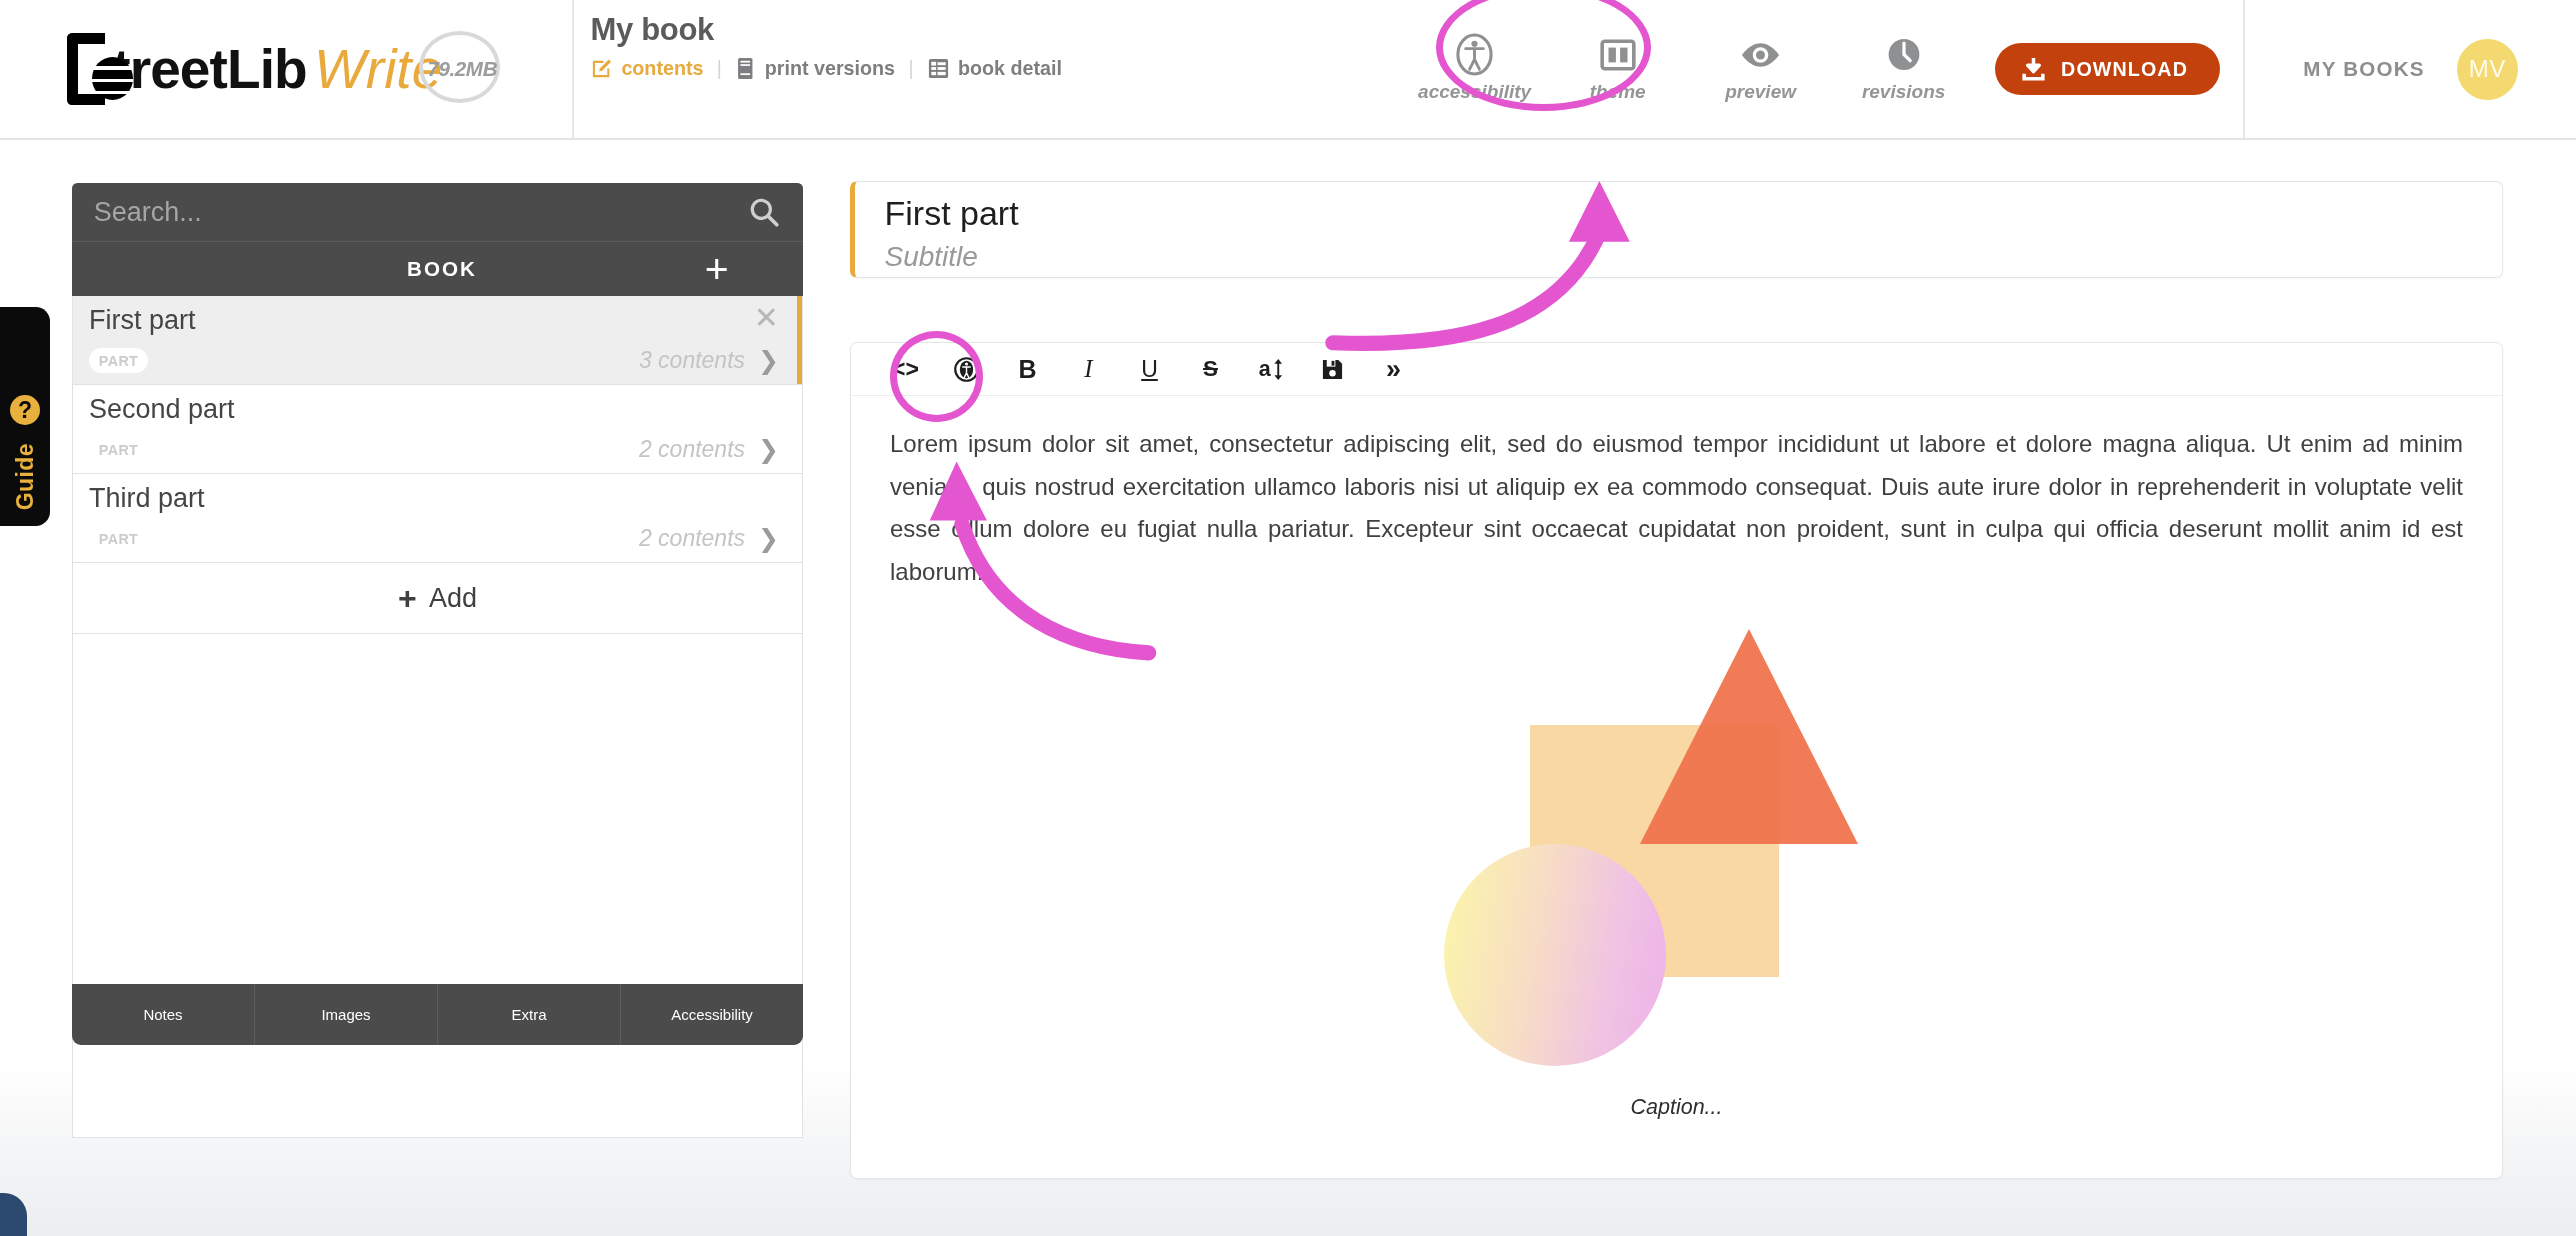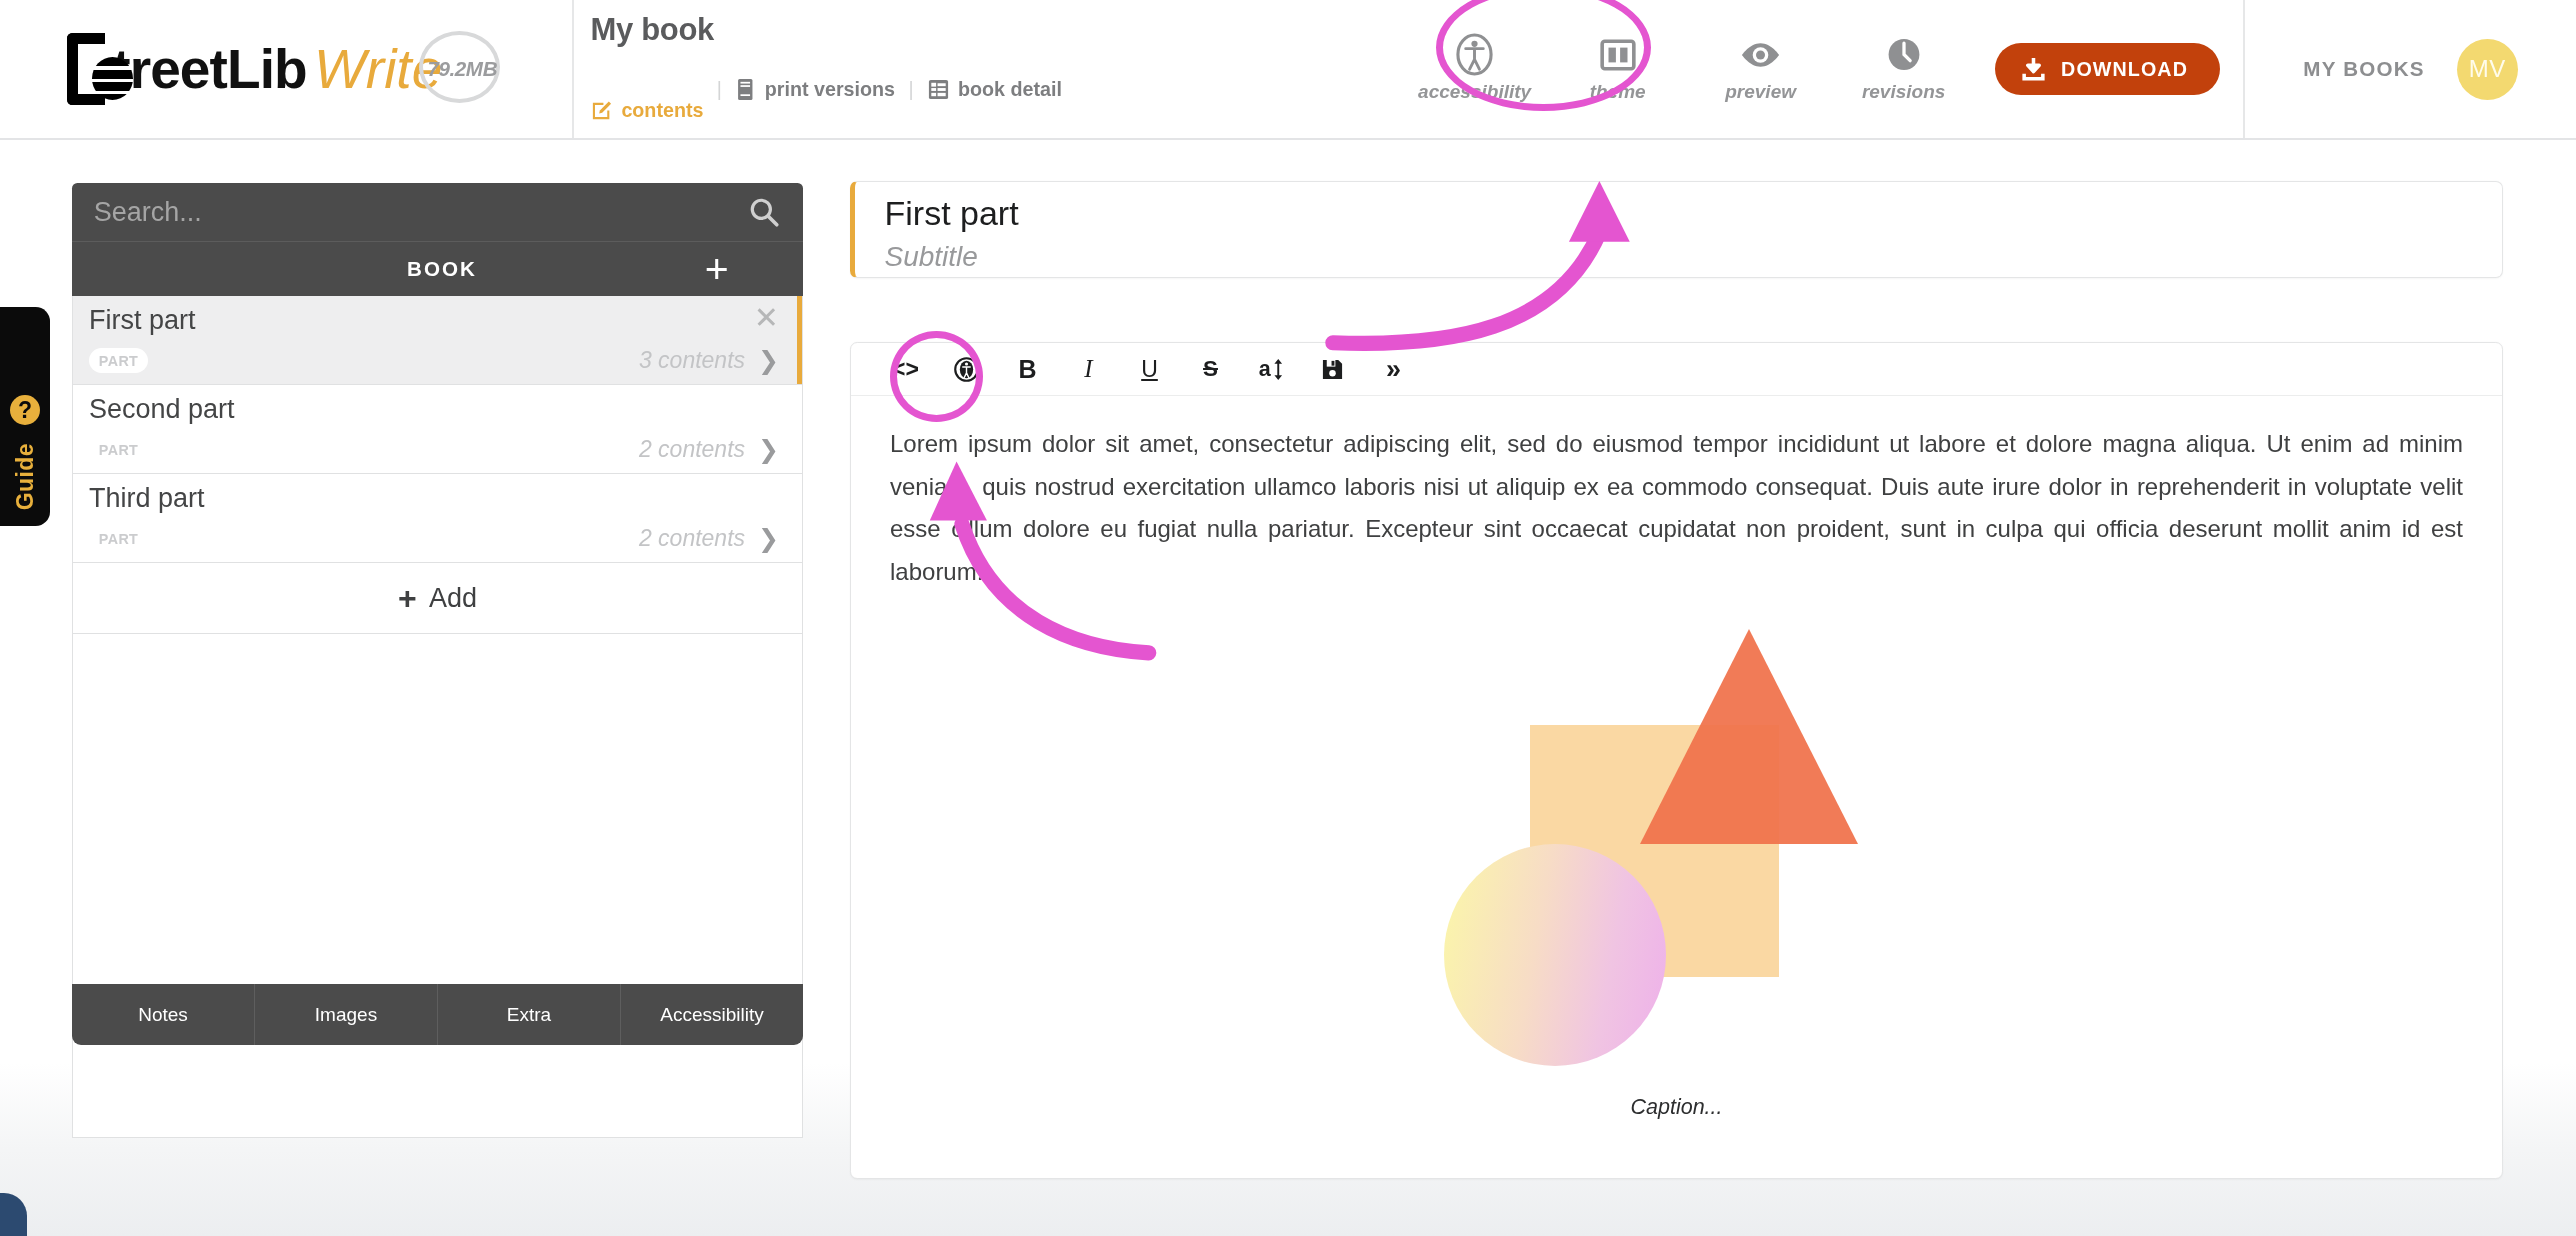--- a/index.html
+++ b/index.html
@@ -66,21 +66,21 @@
 
   .hdr-book-cell {
     width: 841px; padding: 12.5px 0 0 16px; box-sizing: border-box;
   }
   .bk-title { font-size: 31px; font-weight: bold; color: #5a5b5d; line-height: 1.1; letter-spacing: -0.3px;}
   .bk-meta { font-size: 19px; font-style: italic; color: #a7a8aa; margin-top: 8px; font-weight: 600;}
   .bk-meta .sep { color: #cfd0d1; margin: 0 7.2px; }
   .bk-size { color: #5cb85c; font-weight: bold; font-style: italic; }
   .bk-links { margin-top: 10.7px; display: flex; align-items: center; font-size: 19.7px; font-weight: bold;}
   .bk-link { display: flex; align-items: center; gap: 8px; color: #7d7e80; }
-  .bk-link.active { color: #e8aa3c; margin-top: 42px; }
+  .bk-link.active { color: #e8aa3c; }
   .bk-links .vsep { color: #d4d5d6; margin: 0 13.4px; font-weight: 400;}
 
   .hdr-tools {
     flex: 1; display: flex; align-items: center; justify-content: flex-end;
     gap: 0; padding-right: 0;
   }
   .tool-item {
     width: 143px; display: flex; flex-direction: column; align-items: center; gap: 6.3px;
     position: relative;
   }
@@ -196,21 +196,21 @@
   .add-plus { font-size: 32px; font-weight: bold; line-height: 0.7;}
   .sb-filler { background:#fff; }
 
   .sb-tabs {
     position: absolute; left: 0; bottom: 0; width: 731px; height: 61px;
     background: #4b4b4b; border-radius: 0 0 9px 9px;
     display: flex;
   }
   .sb-tab {
     flex: 1; display: flex; align-items: center; justify-content: center;
-    color: #fff; font-size: 19px; border-right: 1.8px solid #5e5e5e;
+    color: #fff; font-size: 15px; border-right: 1.8px solid #5e5e5e;
     box-sizing: border-box; cursor: pointer;
   }
   .sb-tab:last-child { border-right: none; }
 
   
   #title-card {
     position: absolute; left: 850px; top: 181px;
     width: 1653px; height: 97px;
     background: #fff; border: 0.9px solid #e4e5e6;
     border-left: 5.4px solid #e8aa3c;

